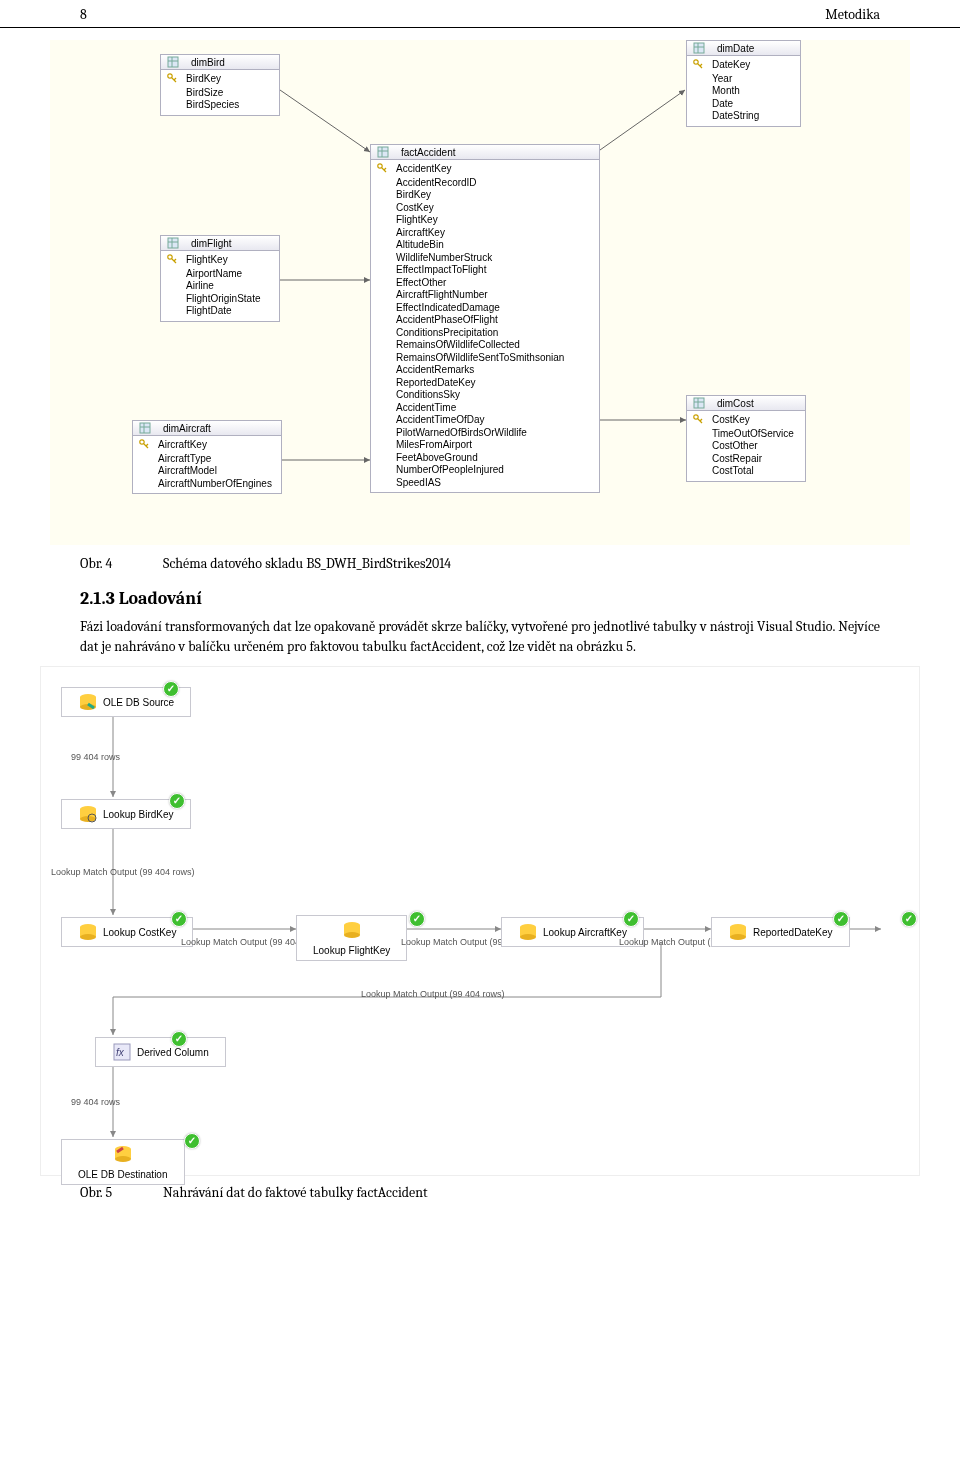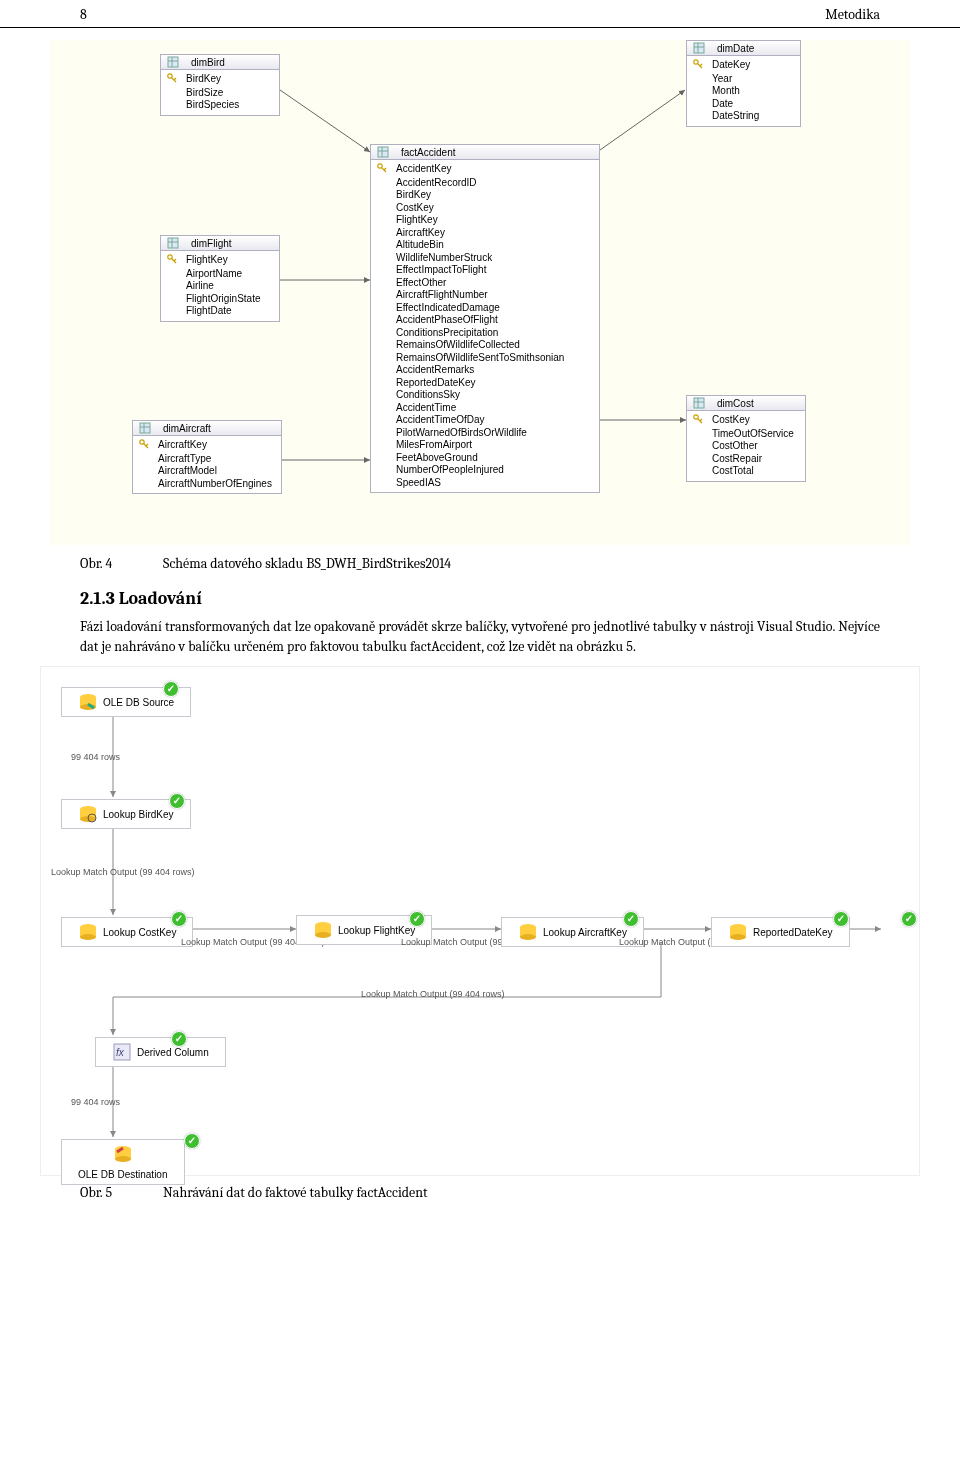--- a/index.html
+++ b/index.html
@@ -396,21 +396,21 @@
     <svg width="20" height="20">
         <ellipse cx="10" cy="5" rx="8" ry="3" fill="#ffcf40"></ellipse>
         <rect x="2" y="5" width="16" height="10" fill="#ffcf40"></rect>
         <ellipse cx="10" cy="15" rx="8" ry="3" fill="#e8b020"></ellipse>
       </svg>
     <span>Lookup CostKey</span>
   </div>
   <div class="badge" style="left:130px; top:244px;"></div>
   <div class="flow-label" style="left:140px; top:270px;">Lookup Match Output (99 404 rows)</div>
 
-  <div class="flow-node" style="left:255px; top:248px;">
+  <div class="flow-node" style="left:255px; top:248px;flex-direction:column;">
     <svg width="20" height="20">
         <ellipse cx="10" cy="5" rx="8" ry="3" fill="#ffcf40"></ellipse>
         <rect x="2" y="5" width="16" height="10" fill="#ffcf40"></rect>
         <ellipse cx="10" cy="15" rx="8" ry="3" fill="#e8b020"></ellipse>
       </svg>
     <span>Lookup FlightKey</span>
   </div>
   <div class="badge" style="left:368px; top:244px;"></div>
   <div class="flow-label" style="left:360px; top:270px;">Lookup Match Output (99 404 rows)</div>
 

